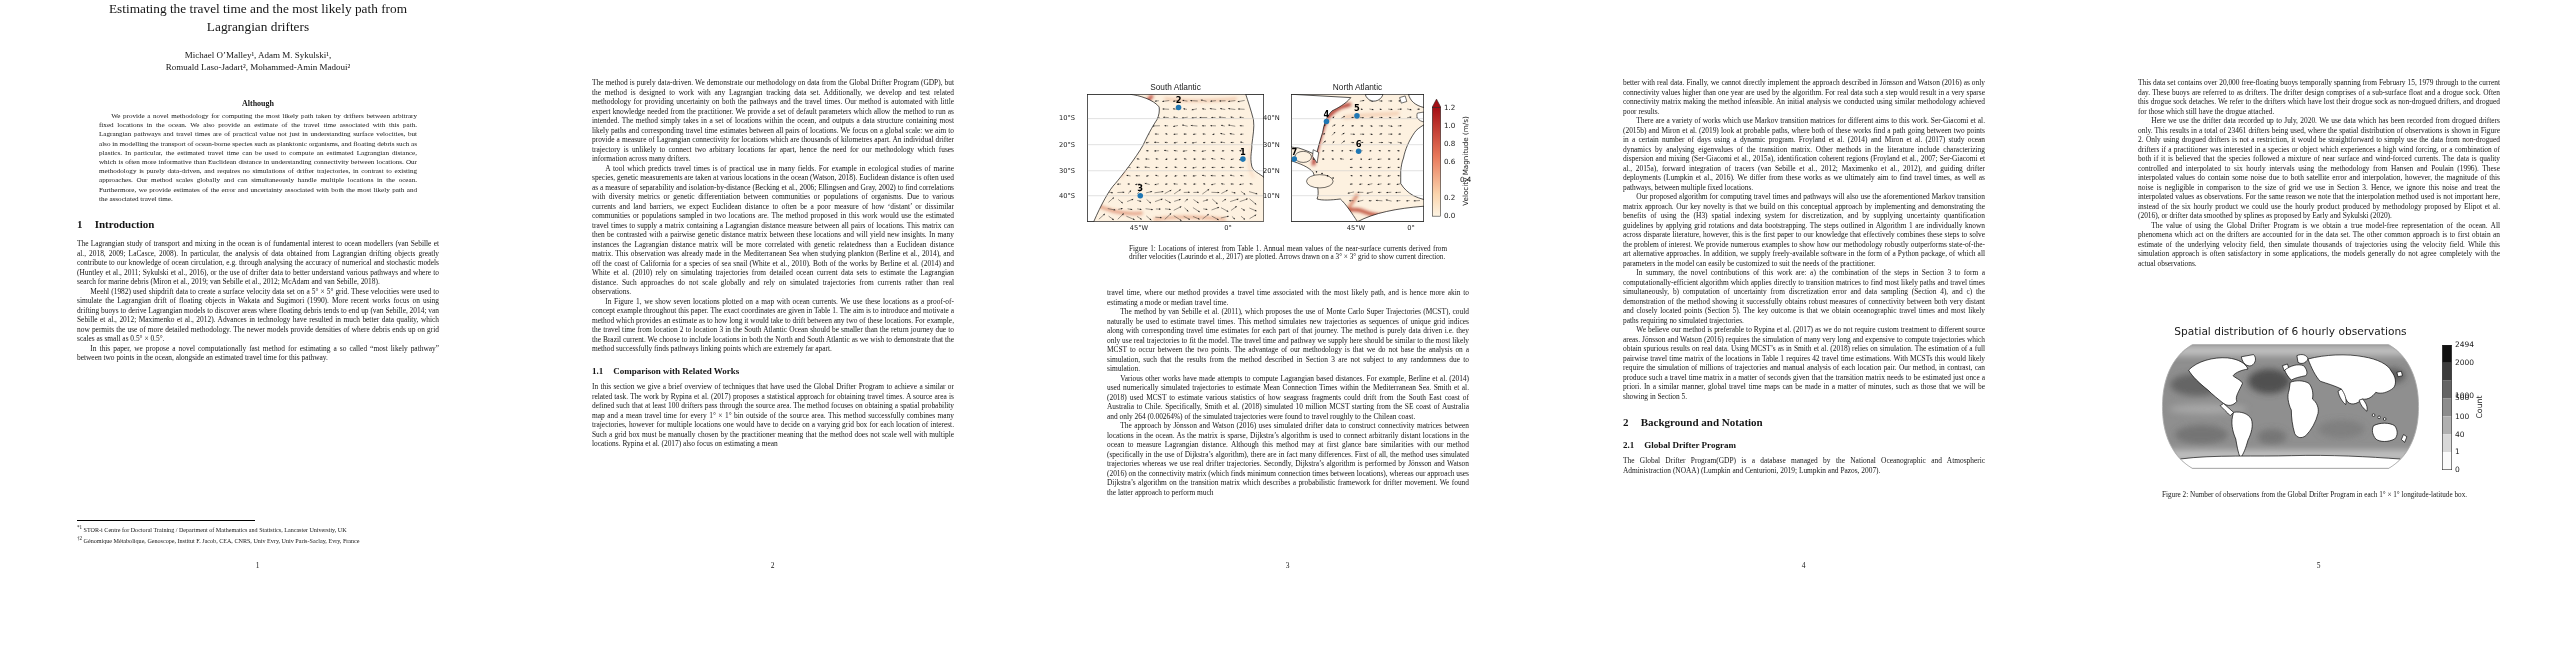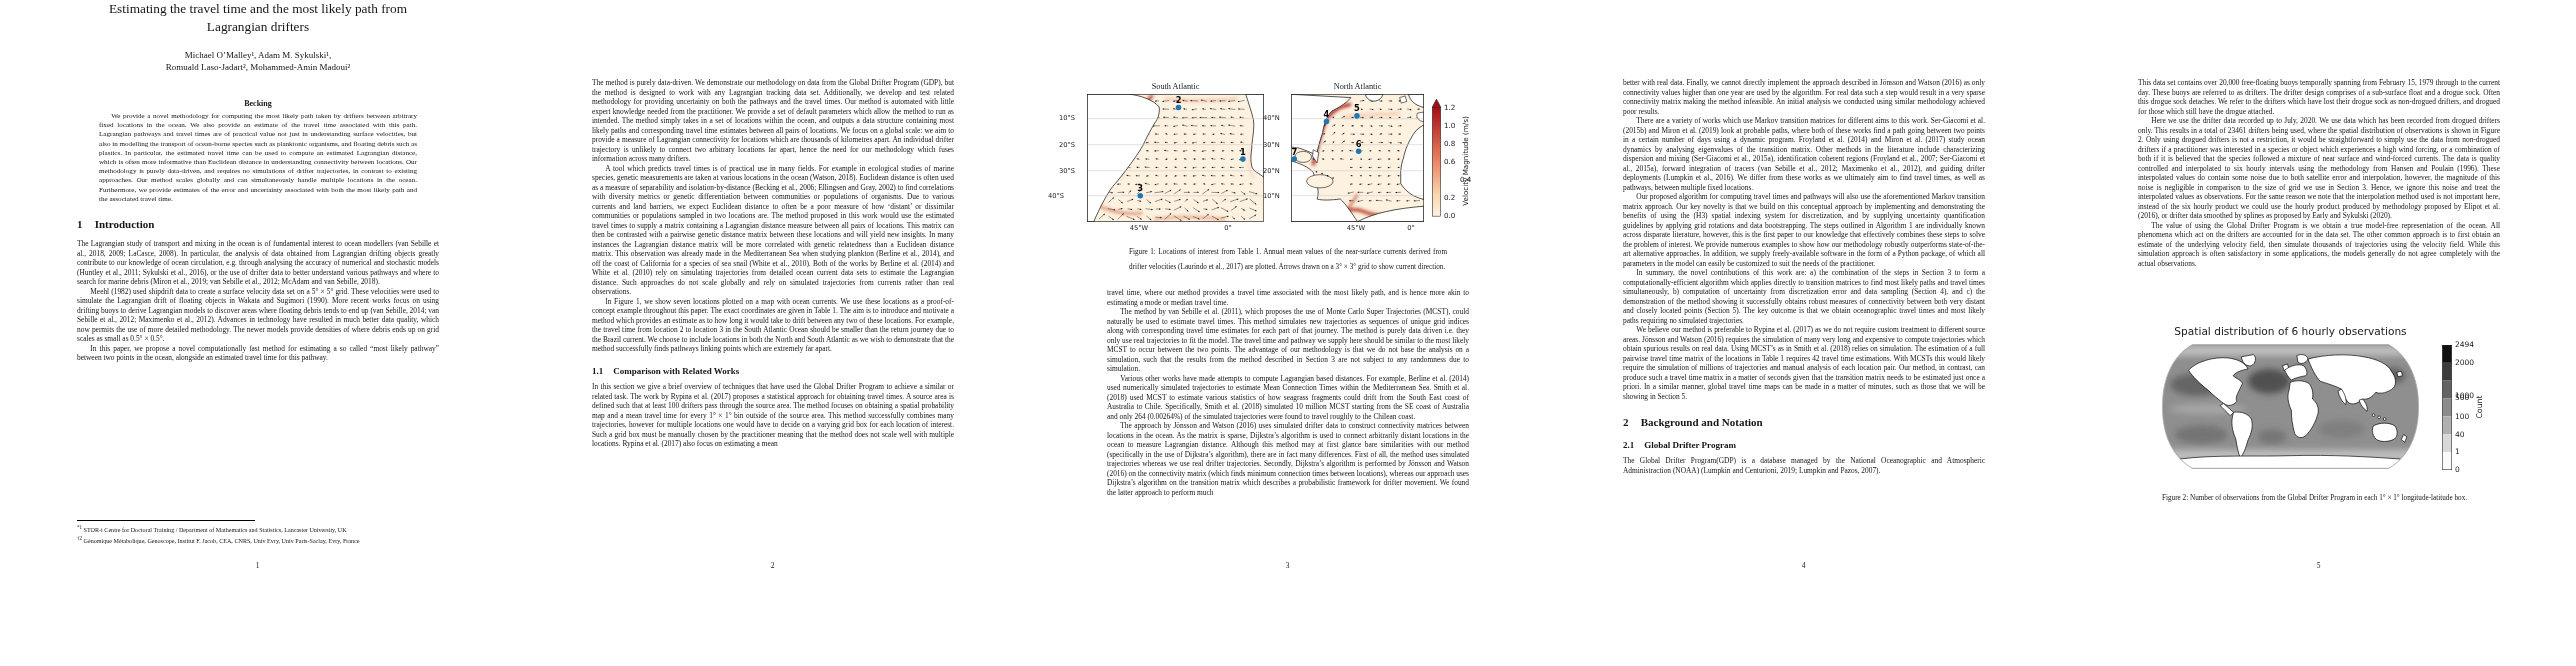--- a/index.html
+++ b/index.html
@@ -18,26 +18,26 @@
   .para{margin:0;font-size:7.4px;line-height:9.5px;text-align:justify;text-indent:13.3px;}
   .para.first{text-indent:0;}
   .footnotes{position:absolute;left:77px;top:520px;width:362px;font-size:6.1px;line-height:7.8px;}
   .fnrule{width:178px;border-top:0.6px solid #000;margin-bottom:2.8px;}
   .pagenum{position:absolute;top:561px;left:0;width:515px;text-align:center;font-size:7.5px;}
   .sidebar{position:absolute;left:7.8px;top:117px;width:29px;height:361px;}
   .sidebar span{position:absolute;left:14.5px;top:181px;transform:translate(-50%,-50%) rotate(-90deg);
      white-space:nowrap;font-size:14.5px;color:#828282;letter-spacing:0.6px;}
   
   .figwrap{position:absolute;left:0;top:0;width:515px;height:667px;pointer-events:none;}
-  .ptitle{position:absolute;font-family:Liberation Serif, serif;font-size:8.3px;color:#1a1a1a;text-align:center;}
+  .ptitle{position:absolute;font-family:Liberation Sans, sans-serif;font-size:8.3px;color:#1a1a1a;text-align:center;}
   .ticklab{position:absolute;font-family:"DejaVu Sans",sans-serif;font-size:6.7px;color:#1a1a1a;white-space:nowrap;}
   .ticklab.r{text-align:left;}
   .cblab{position:absolute;font-family:"DejaVu Sans",sans-serif;font-size:7.2px;color:#1a1a1a;white-space:nowrap;
      transform:translate(-50%,-50%) rotate(-90deg);}
-  .caption{position:absolute;font-size:7.2px;line-height:15px;text-align:justify;}
+  .caption{position:absolute;font-size:7.2px;line-height:8px;text-align:justify;}
   .f2title{position:absolute;font-family:"DejaVu Sans",sans-serif;font-size:10.6px;color:#1a1a1a;text-align:center;}
   svg{display:block;}
 </style>
 </head>
 <body>
 
 <div id="canvas">
   <div class="sidebar">
     <span>arXiv:2002.07774v4  [stat.AP]  18 Mar 2021</span>
   </div>
@@ -45,21 +45,21 @@
       <div class="page" style="left: 0px;">
         <div class="textcol">
           <h1 class="title">
             <div>Estimating the travel time and the most likely path from</div>
             <div>Lagrangian drifters</div>
           </h1>
           <div class="authors">
             <div>Michael O’Malley¹, Adam M. Sykulski¹,</div>
             <div>Romuald Laso-Jadart², Mohammed-Amin Madoui²</div>
           </div>
-          <div class="absHead">Becking</div>
+          <div class="absHead">Although</div>
           <div class="abstract">We provide a novel methodology for computing the most likely path taken by drifters between arbitrary fixed locations in the ocean. We also provide an estimate of the travel time associated with this path. Lagrangian pathways and travel times are of practical value not just in understanding surface velocities, but also in modelling the transport of ocean-borne species such as planktonic organisms, and floating debris such as plastics. In particular, the estimated travel time can be used to compute an estimated Lagrangian distance, which is often more informative than Euclidean distance in understanding connectivity between locations. Our methodology is purely data-driven, and requires no simulations of drifter trajectories, in contrast to existing approaches. Our method scales globally and can simultaneously handle multiple locations in the ocean. Furthermore, we provide estimates of the error and uncertainty associated with both the most likely path and the associated travel time.</div>
           <div class="sec"><span class="num">1</span><span>Introduction</span></div>
           <p class="para first">The Lagrangian study of transport and mixing in the ocean is of fundamental interest to ocean modellers (van Sebille et al., 2018, 2009; LaCasce, 2008). In particular, the analysis of data obtained from Lagrangian drifting objects greatly contribute to our knowledge of ocean circulation, e.g. through analysing the accuracy of numerical and stochastic models (Huntley et al., 2011; Sykulski et al., 2016), or the use of drifter data to better understand various pathways and where to search for marine debris (Miron et al., 2019; van Sebille et al., 2012; McAdam and van Sebille, 2018).</p>
           <p class="para">Meehl (1982) used shipdrift data to create a surface velocity data set on a 5° × 5° grid. These velocities were used to simulate the Lagrangian drift of floating objects in Wakata and Sugimori (1990). More recent works focus on using drifting buoys to derive Lagrangian models to discover areas where floating debris tends to end up (van Sebille, 2014; van Sebille et al., 2012; Maximenko et al., 2012). Advances in technology have resulted in much better data quality, which now permits the use of more detailed methodology. The newer models provide densities of where debris ends up on grid scales as small as 0.5° × 0.5°.</p>
           <p class="para">In this paper, we propose a novel computationally fast method for estimating a so called “most likely pathway” between two points in the ocean, alongside an estimated travel time for this pathway.</p>
         </div>
         <div class="footnotes">
           <div class="fnrule"></div>
           <div><sup>*1</sup><span> STOR-i Centre for Doctoral Training / Department of Mathematics and Statistics, Lancaster University, UK</span></div>
           <div><sup>†2</sup><span> Génomique Métabolique, Genoscope, Institut F. Jacob, CEA, CNRS, Univ Evry, Univ Paris-Saclay, Evry, France</span></div>
@@ -775,21 +775,21 @@
               <circle cx="122" cy="103" r="5" fill="#1f77b4"></circle>
               <text x="122" y="95" text-anchor="middle" font-family="DejaVu Sans" font-size="15" font-weight="bold" fill="#000">6</text>
               <circle cx="6" cy="117" r="5" fill="#1f77b4"></circle>
               <text x="6" y="109" text-anchor="middle" font-family="DejaVu Sans" font-size="15" font-weight="bold" fill="#000">7</text>
               <rect x="0.5" y="0.5" width="239" height="229" fill="none" stroke="#222" stroke-width="1.2"></rect>
             </svg>
           </div>
           <div class="ticklab r" style="left: 29px; top: 114px; width: 25.6px;">10°S</div>
           <div class="ticklab r" style="left: 29px; top: 141px; width: 25.6px;">20°S</div>
           <div class="ticklab r" style="left: 29px; top: 167px; width: 25.6px;">30°S</div>
-          <div class="ticklab r" style="left: 18px; top: 192px; width: 25.6px;">40°S</div>
+          <div class="ticklab r" style="left: 29px; top: 192px; width: 25.6px;">40°S</div>
           <div class="ticklab r" style="left: 233px; top: 114px; width: 25.6px;">40°N</div>
           <div class="ticklab r" style="left: 233px; top: 141px; width: 25.6px;">30°N</div>
           <div class="ticklab r" style="left: 233px; top: 167px; width: 25.6px;">20°N</div>
           <div class="ticklab r" style="left: 233px; top: 192px; width: 25.6px;">10°N</div>
           <div class="ticklab" style="left: 95px; top: 224px; width: 28px; text-align: center;">45°W</div>
           <div class="ticklab" style="left: 184px; top: 224px; width: 28px; text-align: center;">0°</div>
           <div class="ticklab" style="left: 312px; top: 224px; width: 28px; text-align: center;">45°W</div>
           <div class="ticklab" style="left: 367px; top: 224px; width: 28px; text-align: center;">0°</div>
           <div style="position: absolute; left: 402px; top: 98px; width: 9px; height: 119px;">
             <svg width="9" height="119" viewBox="0 0 16 214">

